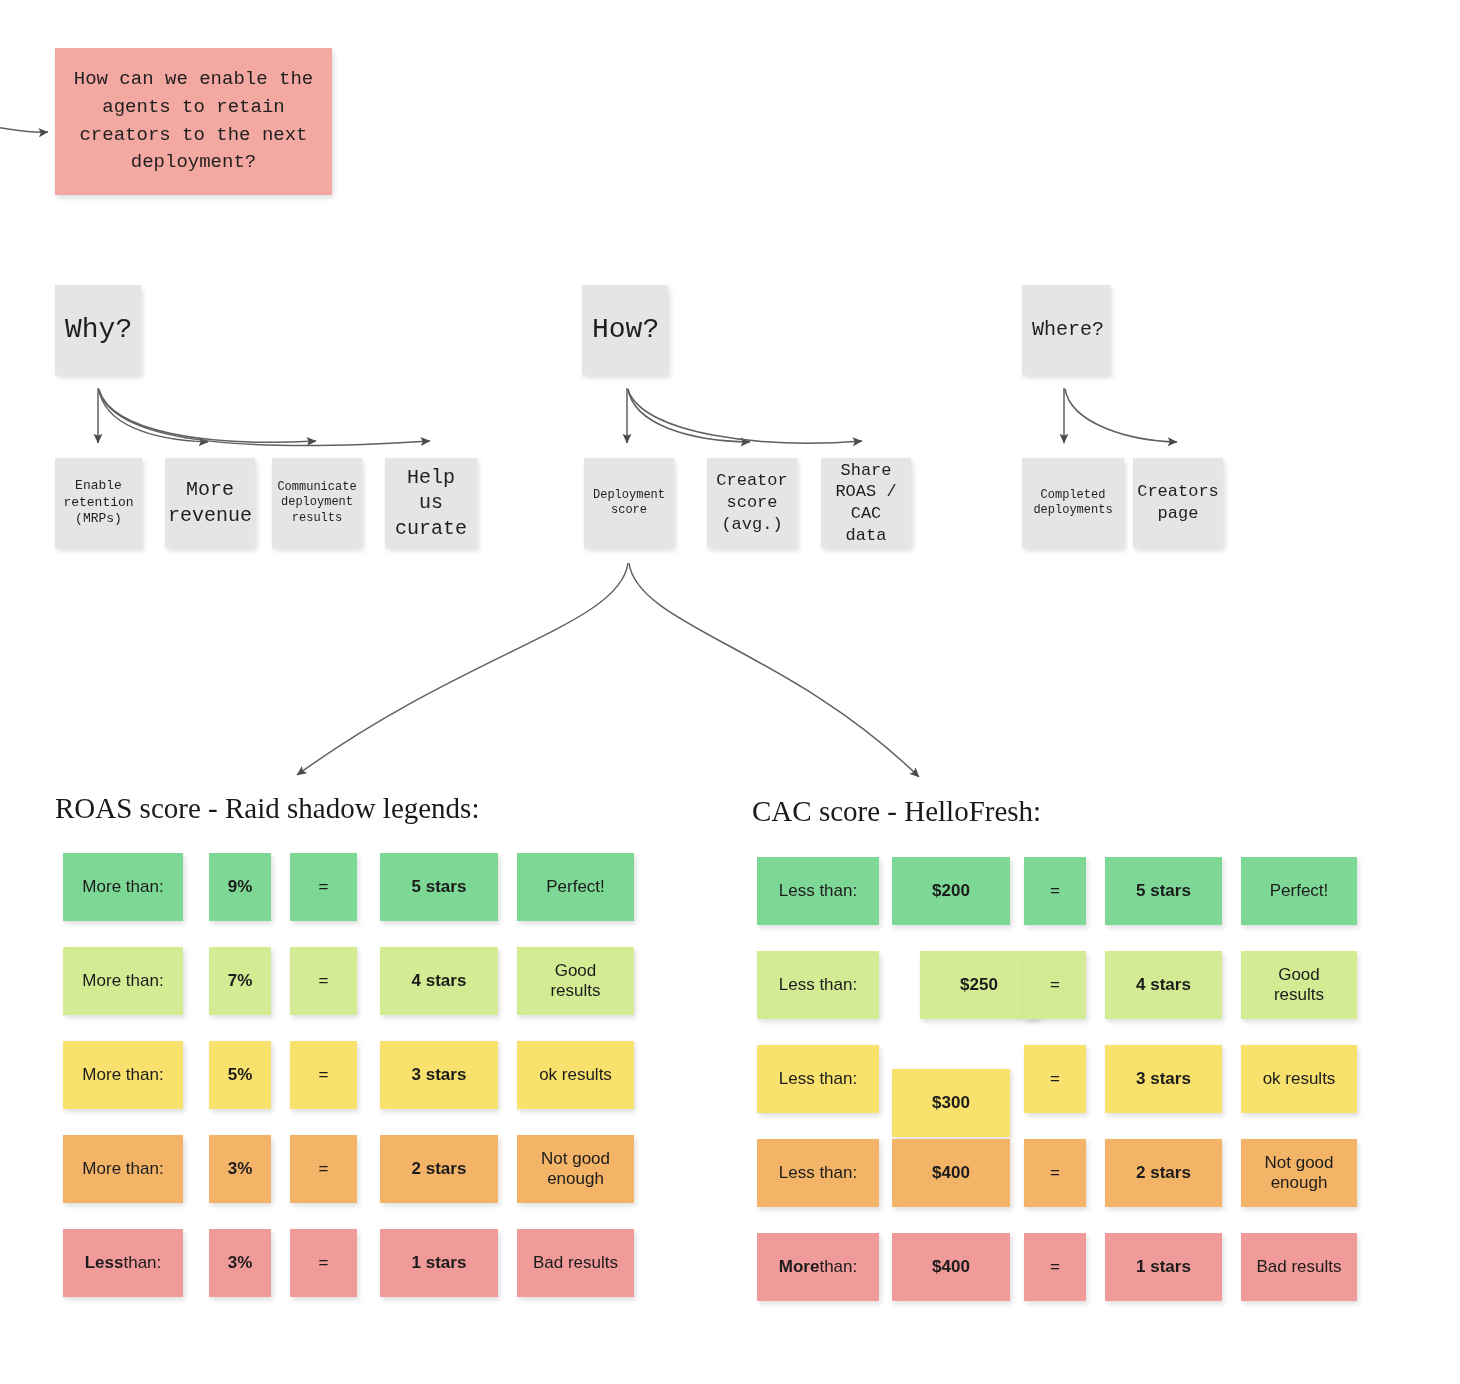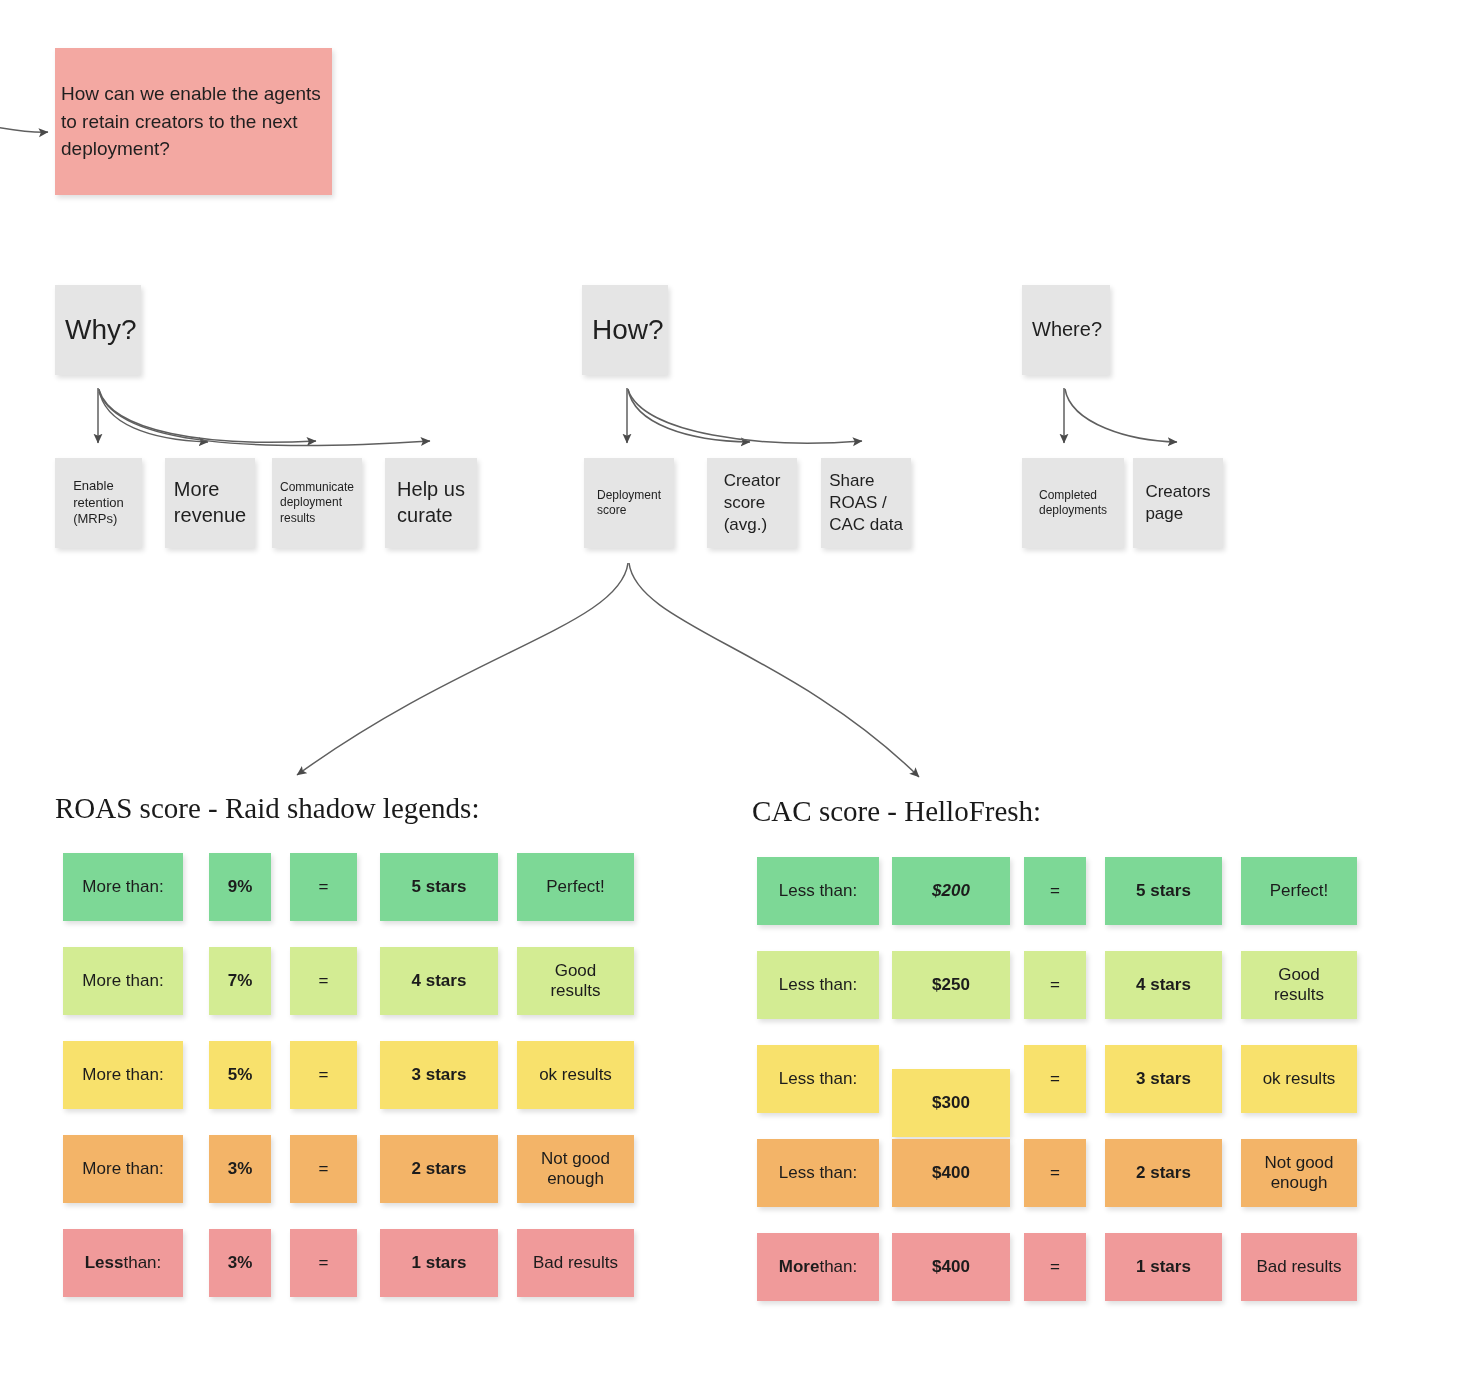--- a/index.html
+++ b/index.html
@@ -12,25 +12,27 @@
     overflow:hidden;
   }
   #board{position:absolute;left:0;top:0;width:1460px;height:1384px;}
   svg.connectors{position:absolute;left:0;top:0;width:1460px;height:1384px;pointer-events:none;}
 
   
   .note{
     position:absolute;
     box-sizing:border-box;
     display:flex;align-items:center;justify-content:center;
+    text-align:center;
     padding:12px 6px;
     line-height:1.28;
     box-shadow:2px 3px 5px rgba(0,0,0,0.13);
     white-space:pre-line;
     color:#1f1f1f;
+    font-family:Liberation Mono, monospace;
   }
   .note.pink{background:#F3A8A2;}
   .note.yellow{background:#e5e5e5;}
 
   .q-big{font-size:28px;}
   .n-lg{font-size:20px;}
   .n-md{font-size:17px;}
   .n-sm{font-size:13px;}
   .n-xs{font-size:12px;}
   .pink-text{font-size:19px;line-height:1.45;}
@@ -155,26 +157,26 @@
       <div class="cell c-red" style="left: 63px; top: 1229px; width: 120px; height: 68px;"><span class="bold-lead">Less</span> than:</div>
       <div class="cell c-red b" style="left: 209px; top: 1229px; width: 62px; height: 68px;">3%</div>
       <div class="cell c-red" style="left: 290px; top: 1229px; width: 67px; height: 68px;">=</div>
       <div class="cell c-red b" style="left: 380px; top: 1229px; width: 118px; height: 68px;">1 stars</div>
       <div class="cell c-red" style="left: 517px; top: 1229px; width: 117px; height: 68px;">Bad results</div>
     </div>
 
   <div class="table-title" style="left:752px;top:795px;">CAC score - HelloFresh:</div>
   <div id="cac-rows">
       <div class="cell c-green" style="left: 757px; top: 857px; width: 122px; height: 68px;">Less than:</div>
-      <div class="cell c-green b" style="left: 892px; top: 857px; width: 118px; height: 68px; font-style: italic;">$200</div>
+      <div class="cell c-green b" style="left: 892px; top: 857px; width: 118px; height: 68px;">$200</div>
       <div class="cell c-green" style="left: 1024px; top: 857px; width: 62px; height: 68px;">=</div>
       <div class="cell c-green b" style="left: 1105px; top: 857px; width: 117px; height: 68px;">5 stars</div>
       <div class="cell c-green" style="left: 1241px; top: 857px; width: 116px; height: 68px;">Perfect!</div>
       <div class="cell c-ltgreen" style="left: 757px; top: 951px; width: 122px; height: 68px;">Less than:</div>
-      <div class="cell c-ltgreen b" style="left: 892px; top: 951px; width: 118px; height: 68px;">$250</div>
+      <div class="cell c-ltgreen b" style="left: 920px; top: 951px; width: 118px; height: 68px;">$250</div>
       <div class="cell c-ltgreen" style="left: 1024px; top: 951px; width: 62px; height: 68px;">=</div>
       <div class="cell c-ltgreen b" style="left: 1105px; top: 951px; width: 117px; height: 68px;">4 stars</div>
       <div class="cell c-ltgreen" style="left: 1241px; top: 951px; width: 116px; height: 68px;">Good
 results</div>
       <div class="cell c-yellow" style="left: 757px; top: 1045px; width: 122px; height: 68px;">Less than:</div>
       <div class="cell c-yellow b" style="left: 892px; top: 1045px; width: 118px; height: 68px; margin-top: 24px;">$300</div>
       <div class="cell c-yellow" style="left: 1024px; top: 1045px; width: 62px; height: 68px;">=</div>
       <div class="cell c-yellow b" style="left: 1105px; top: 1045px; width: 117px; height: 68px;">3 stars</div>
       <div class="cell c-yellow" style="left: 1241px; top: 1045px; width: 116px; height: 68px;">ok results</div>
       <div class="cell c-orange" style="left: 757px; top: 1139px; width: 122px; height: 68px;">Less than:</div>

